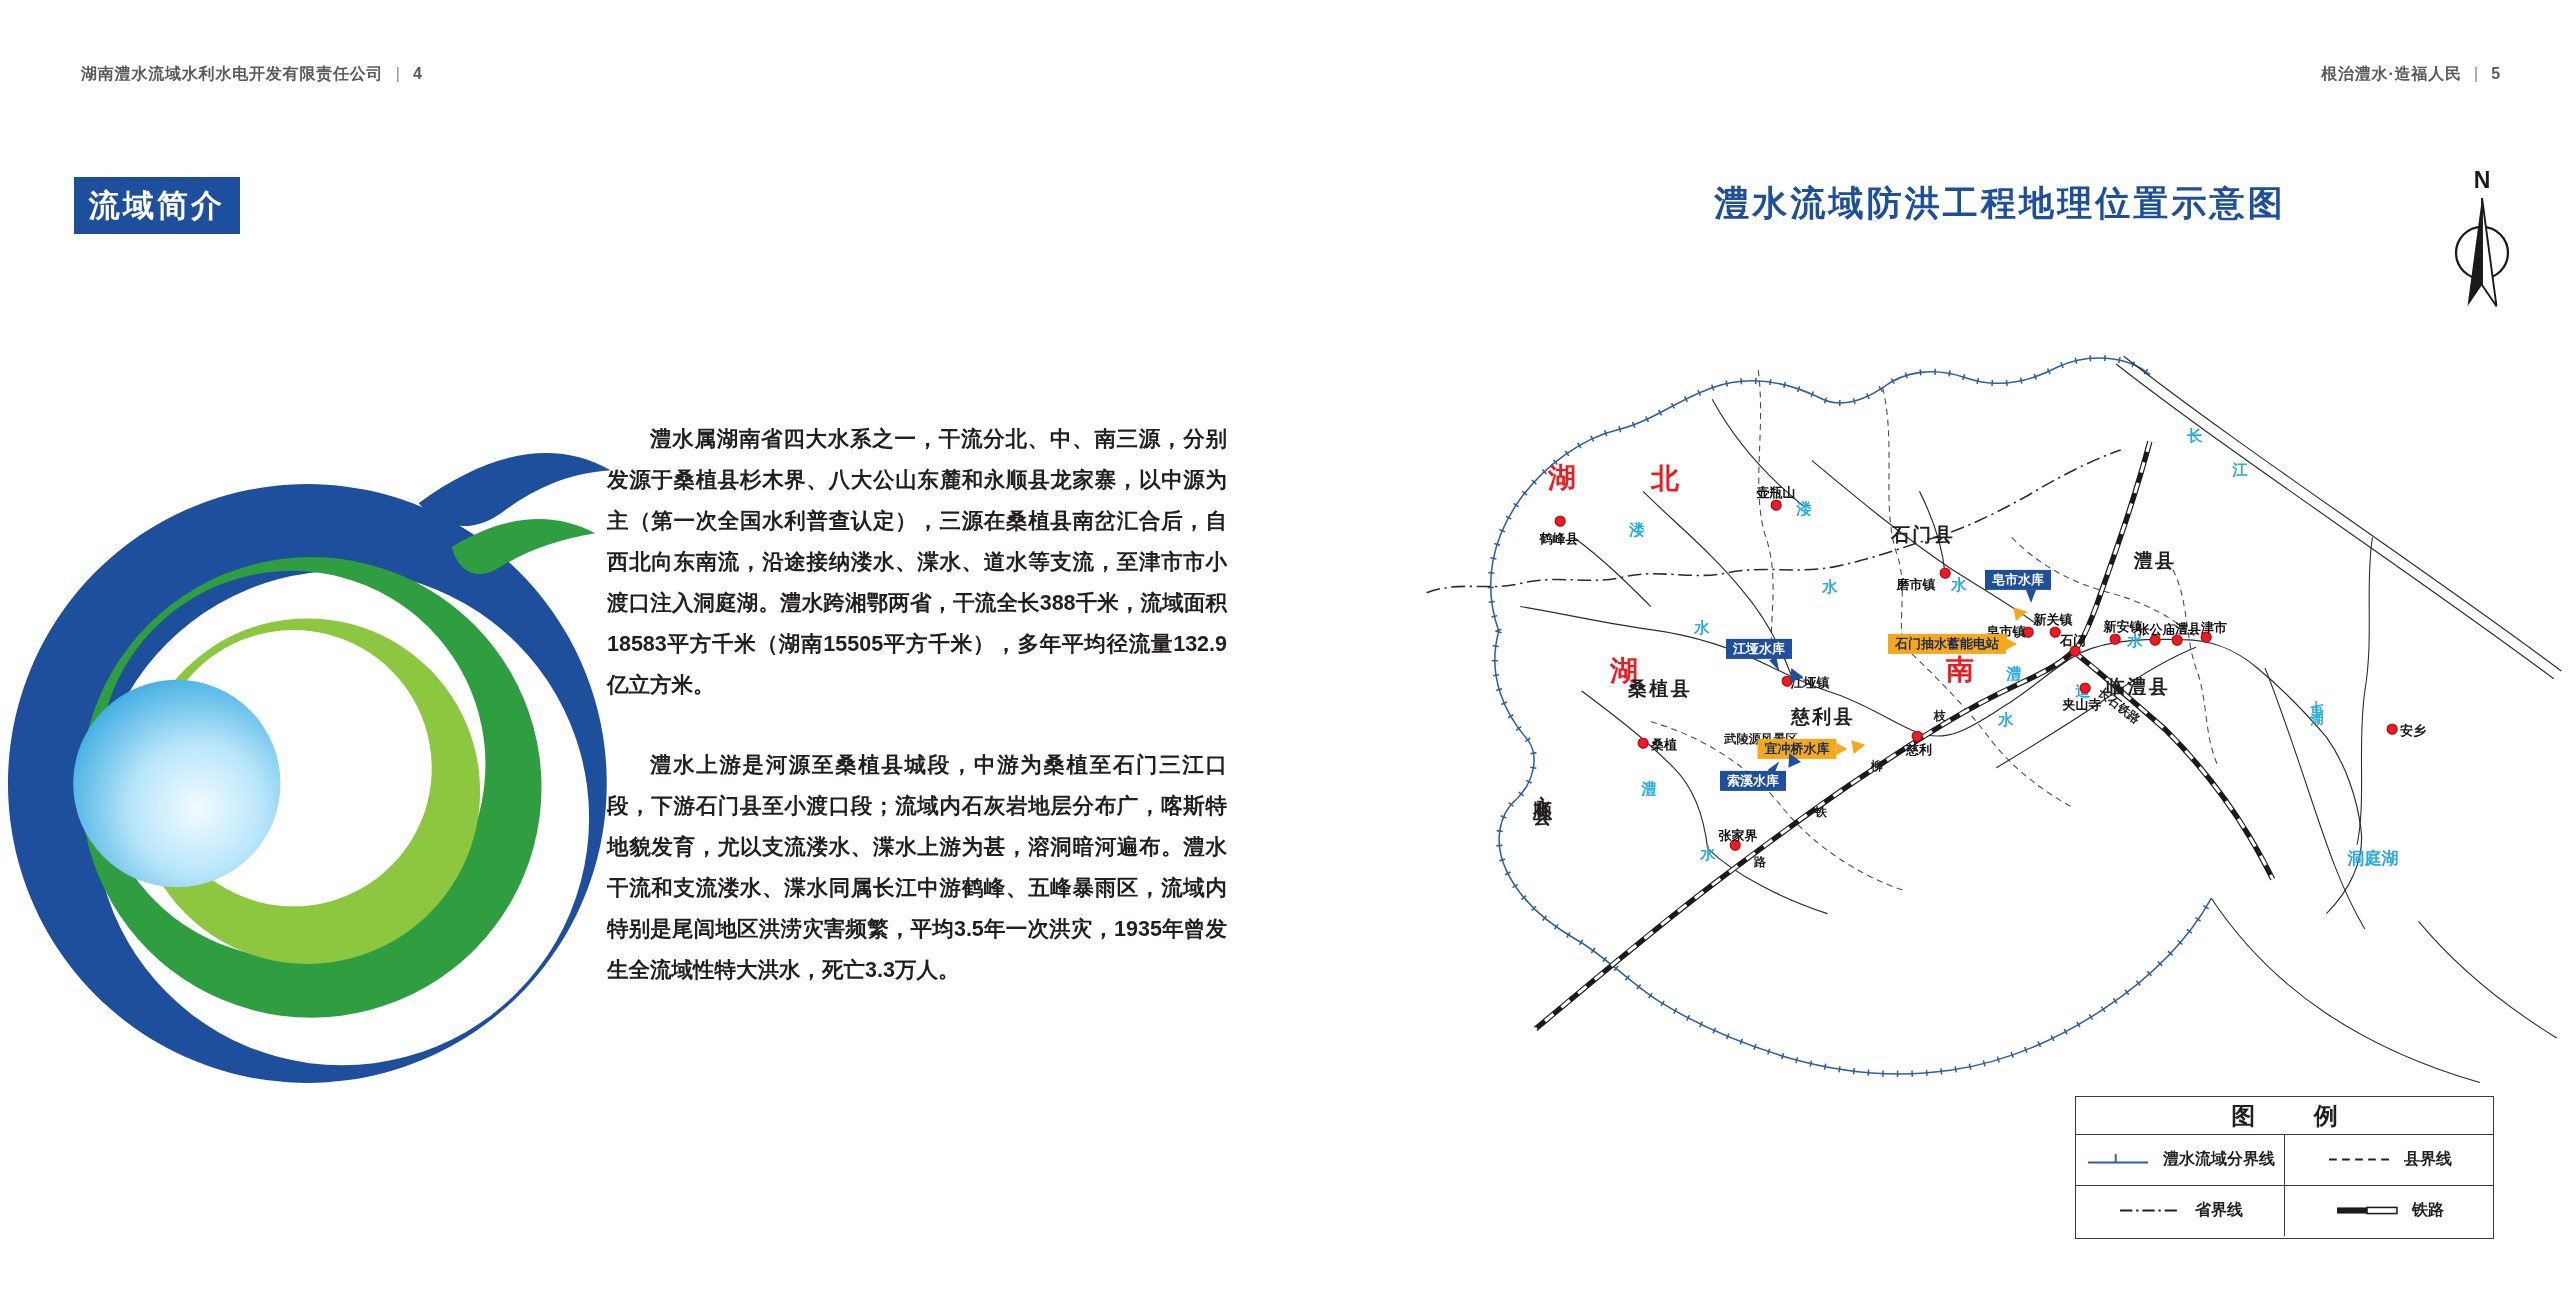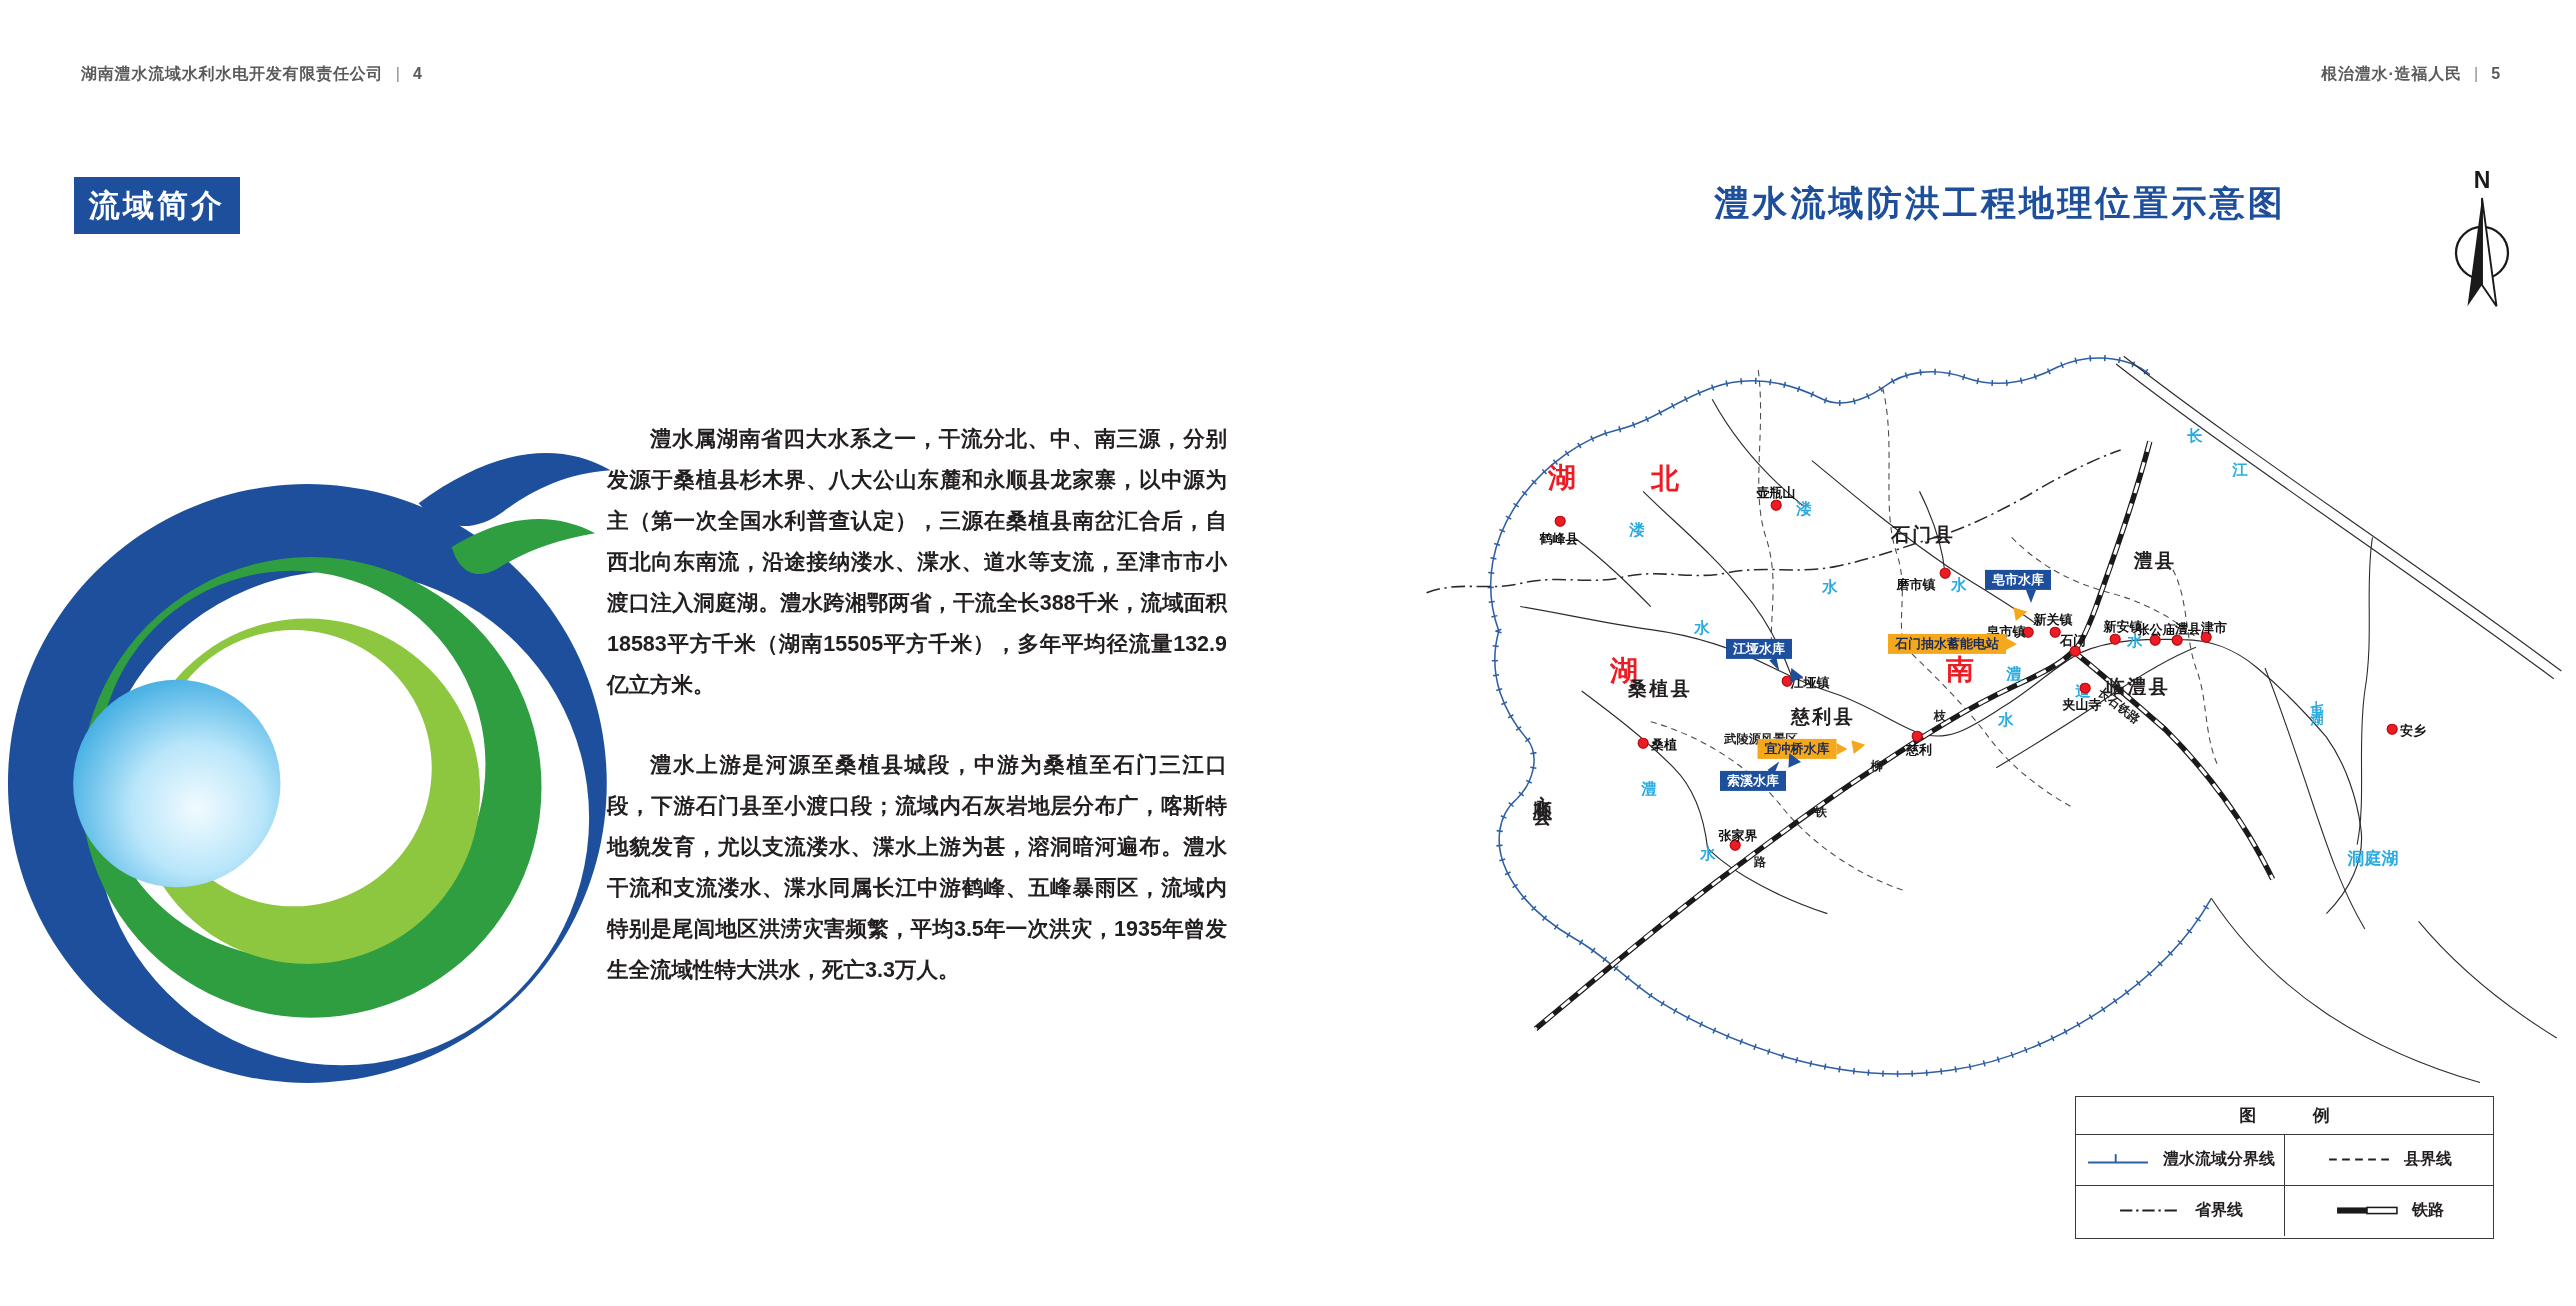--- a/index.html
+++ b/index.html
@@ -47,21 +47,21 @@
   .marker-orange{border-bottom:13px solid #f6a81c;}
   .marker-blue{border-bottom:13px solid #1d4f9c;transform:translate(-50%,-50%) rotate(-25deg);}
   
   .compass{position:absolute;left:2440px;top:167px;width:84px;height:161px;}
   .compass-n{position:absolute;left:0;top:0;width:84px;text-align:center;font-size:23px;font-weight:bold;color:#1a1a1a;}
   .compass svg{position:absolute;left:0;top:26px;}
   
   .legend{position:absolute;left:2075px;top:1096px;width:419px;height:143px;background:#fff;
           border:1.5px solid #3a3a3c;box-sizing:border-box;}
   .legend-title{height:37px;border-bottom:1.5px solid #3a3a3c;display:flex;align-items:center;justify-content:center;
-                font-size:17px;font-weight:bold;letter-spacing:26px;text-indent:26px;}
+                font-size:24px;font-weight:bold;letter-spacing:26px;text-indent:26px;}
   .legend-grid{display:grid;grid-template-columns:1fr 1fr;grid-template-rows:1fr 1fr;height:101px;}
   .legend-cell{display:flex;align-items:center;justify-content:center;gap:12.3px;
                font-size:16px;font-weight:bold;box-sizing:border-box;}
   .lc-br{border-right:1.5px solid #3a3a3c;border-bottom:1.5px solid #3a3a3c;}
   .lc-b{border-bottom:1.5px solid #3a3a3c;}
   .lc-r{border-right:1.5px solid #3a3a3c;}
 </style>
 </head>
 <body>
 

